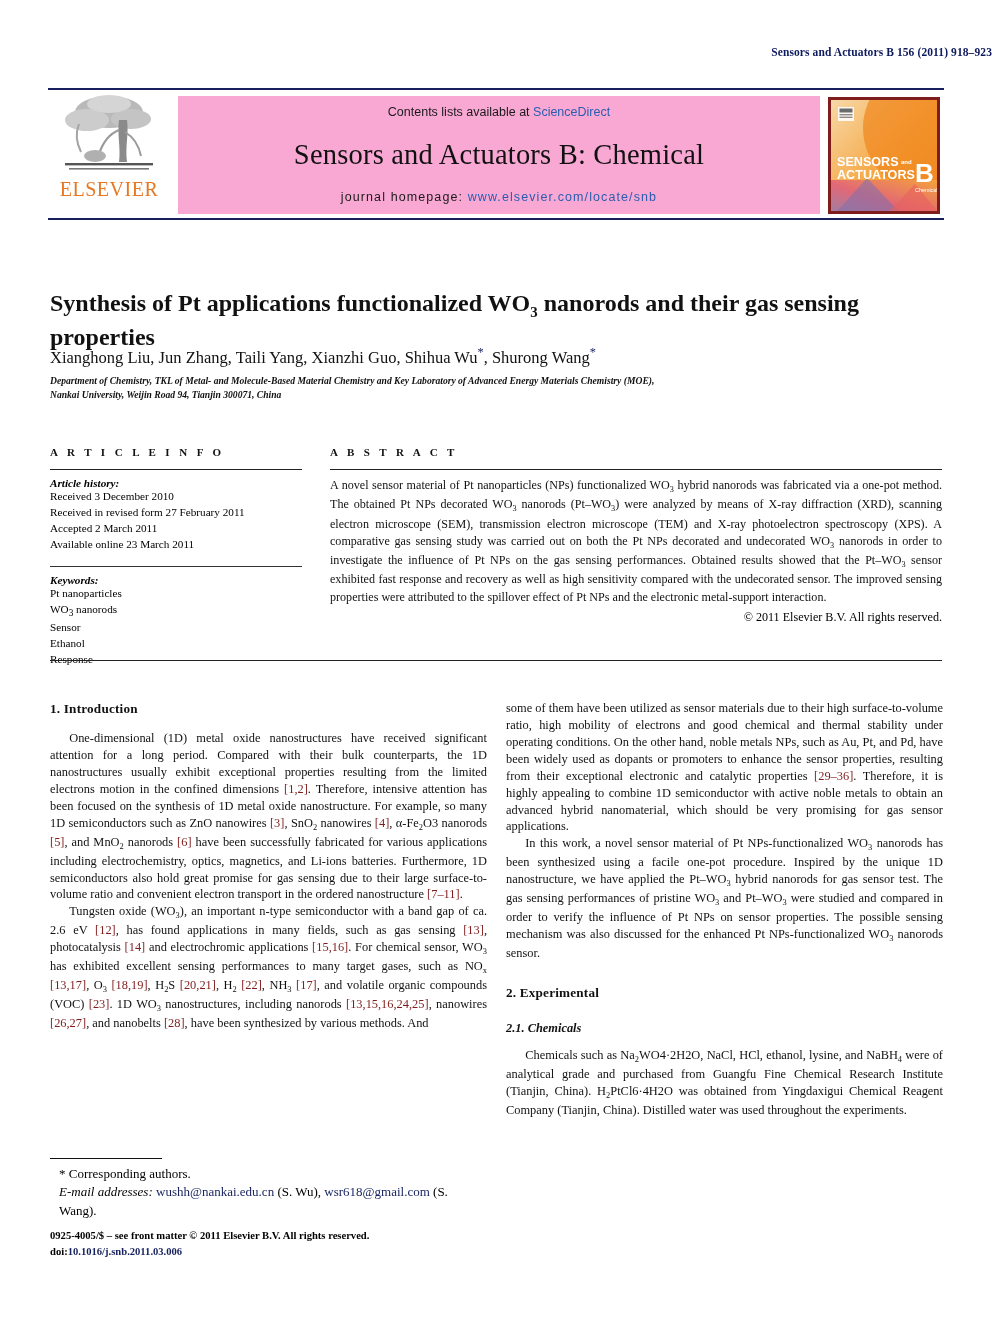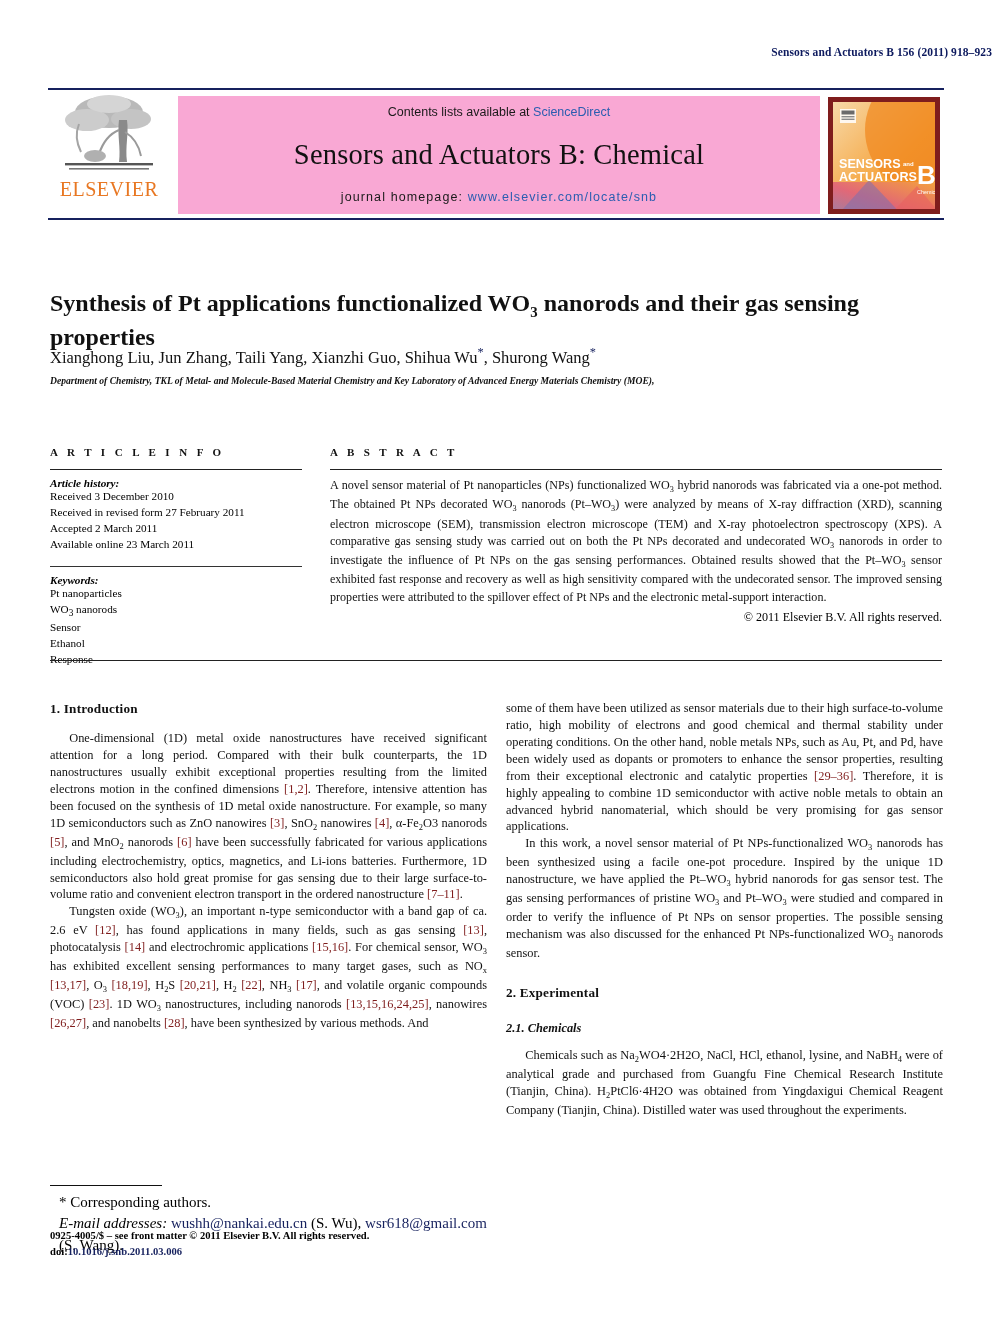--- a/index.html
+++ b/index.html
@@ -70,21 +70,21 @@
   .homepage-line {
     font-family: "Liberation Sans", sans-serif;
     font-size: 12.5px; color: #1a1a1a;
     letter-spacing: 1.1px;
   }
   .homepage-line .url { color: #2a5db0; }
 
   .cover-thumb {
     width: 112px; flex: 0 0 112px;
     margin: 7px 4px 8px 0;
-    border: 5px solid #7f1d1d;
+    border: 3px solid #7f1d1d;
     position: relative; overflow: hidden;
     background: #f0a04a;
   }
 
   
   .title {
     position: absolute; left: 50px; top: 272px; width: 890px;
     font-size: 24px; line-height: 1.26; color: #111;
     font-family: "Liberation Serif", serif;
   }
@@ -149,22 +149,22 @@
     font-size: 12.4px; font-weight: bold; font-style: italic;
     margin: 18px 0 10px 0;
   }
   .col p { margin: 0; text-indent: 1.55em; }
   .col p.noindent { text-indent: 0; }
   .col sub { font-size: 0.68em; }
   .ref { color: #7f1d1d; }
 
   
   .footnote-area {
-    position: absolute; left: 50px; top: 1185px; width: 437px;
-    font-size: 15px; line-height: 1.42;
+    position: absolute; left: 50px; top: 1158px; width: 437px;
+    font-size: 13px; line-height: 1.42;
   }
   .footnote-rule { width: 112px; border-top: 1.2px solid #111; margin-bottom: 6px; }
   .fn-line { padding-left: 9px; }
   .fn-line .ital { font-style: italic; }
   .link { color: #16215e; }
 
   .issn-area {
     position: absolute; left: 50px; top: 1228px; width: 500px;
     font-size: 10.6px; line-height: 1.5; font-weight: bold;
   }
@@ -249,20 +249,21 @@
   <h1 class="title">
     <span>Synthesis of Pt applications functionalized WO</span><sub>3</sub><span> nanorods and their gas sensing properties</span>
   </h1>
 
   <div class="authors">
     <span>Xianghong Liu, Jun Zhang, Taili Yang, Xianzhi Guo, Shihua Wu</span><sup>*</sup><span>, Shurong Wang</span><sup>*</sup>
   </div>
 
   <div class="affiliation">
     <div>Department of Chemistry, TKL of Metal- and Molecule-Based Material Chemistry and Key Laboratory of Advanced Energy Materials Chemistry (MOE),</div>
+    <div>Nankai University, Weijin Road 94, Tianjin 300071, China</div>
   </div>
 
   <div class="infoblock">
     <div class="sechead">A R T I C L E   I N F O</div>
     <div class="rule"></div>
     <div class="ah-title">Article history:</div>
     <div class="info-line">Received 3 December 2010</div>
     <div class="info-line">Received in revised form 27 February 2011</div>
     <div class="info-line">Accepted 2 March 2011</div>
     <div class="info-line">Available online 23 March 2011</div>

